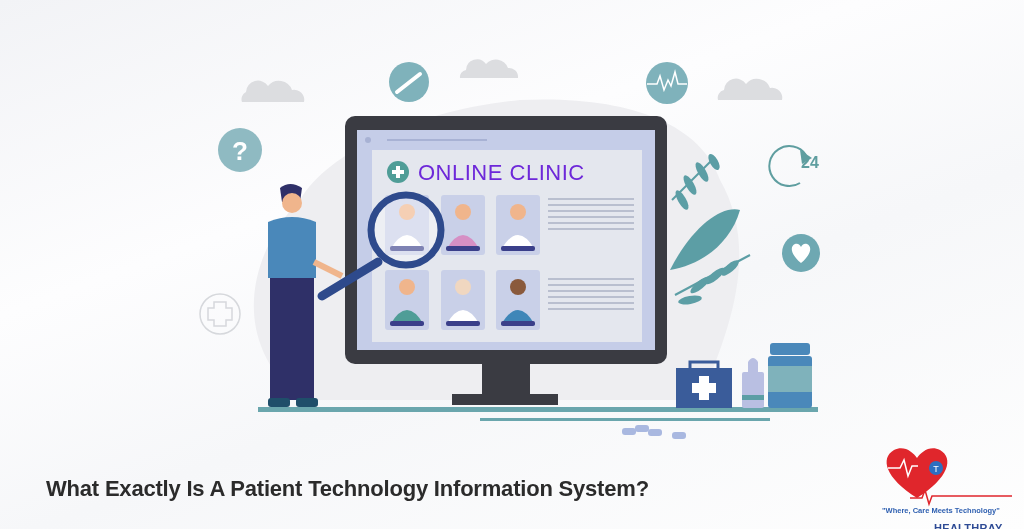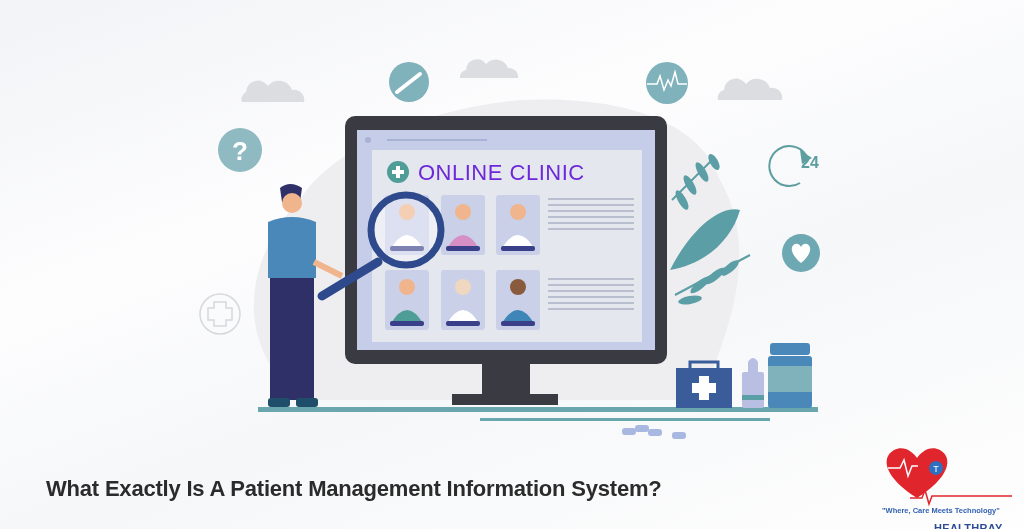--- a/index.html
+++ b/index.html
@@ -190,15 +190,15 @@
     <polyline points="888,468 900,468 904,460 908,476 912,466 918,466" fill="none" stroke="#fff" stroke-width="1.5"></polyline>
     <circle cx="936" cy="468" r="7" fill="#2e6fc0"></circle>
     <text x="936" y="472" text-anchor="middle" font-size="9" fill="#fff" font-family="Liberation Sans, sans-serif">T</text>
     <polyline points="910,498 922,498 925,490 929,504 932,496 1012,496" fill="none" stroke="#e0262c" stroke-width="1.5"></polyline>
   </g>
 </svg>
 
 <div class="screen-title">ONLINE CLINIC</div>
 <div class="badge24">24</div>
 
-<div class="title">What Exactly Is A Patient Management Information System?</div>
+<div class="title">What Exactly Is A Patient Technology Information System?</div>
 <div class="brand">HEALTHRAY</div>
 <div class="tagline">"Where, Care Meets Technology"</div>
 
 </body></html>

